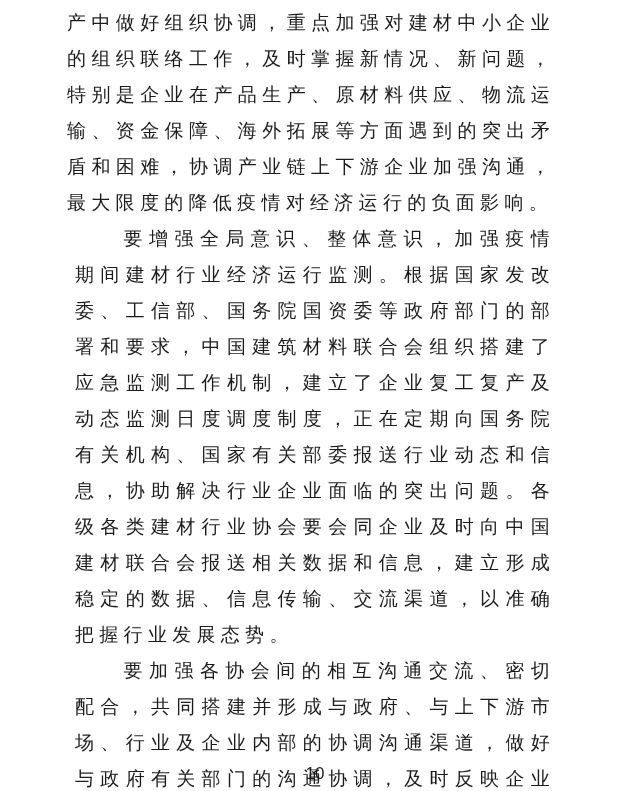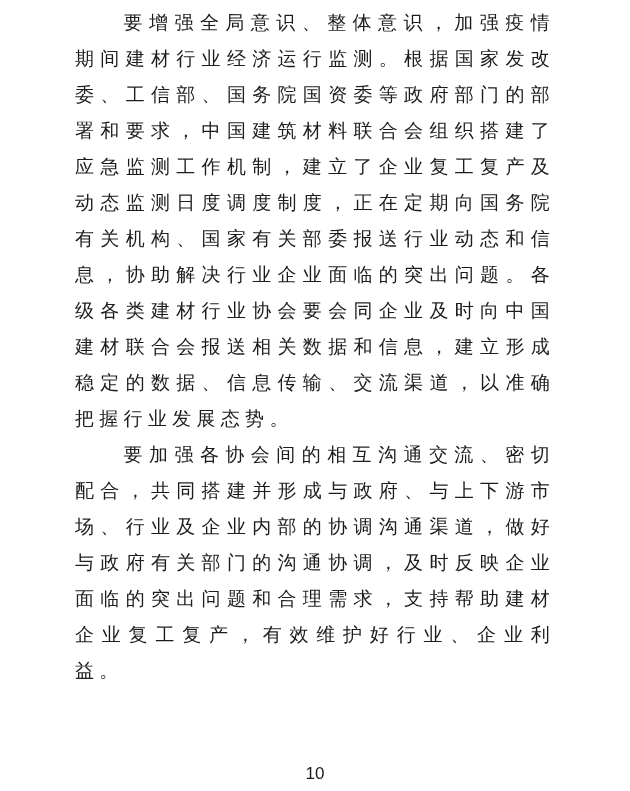--- a/index.html
+++ b/index.html
@@ -52,20 +52,23 @@
       font-family: "Liberation Sans", "DejaVu Sans", sans-serif;
       font-size: 17px;
       color: #1a1a1a;
     }
   </style>
 </head>
 <body>
 
 <div class="page">
   <div class="body-text">
+    <p class="para">
+      <span>产中做好组织协调，重点加强对建材中小企业的组织联络工作，及时掌握新情况、新问题，特别是企业在产品生产、原材料供应、物流运输、资金保障、海外拓展等方面遇到的突出矛盾和困难，协调产业链上下游企业加强沟通，最大限度的降低疫情对经济运行的负面影响。</span>
+    </p>
     <p class="para indent">
       <span>要增强全局意识、整体意识，加强疫情期间建材行业经济运行监测。根据国家发改委、工信部、国务院国资委等政府部门的部署和要求，中国建筑材料联合会组织搭建了应急监测工作机制，建立了企业复工复产及动态监测日度调度制度，正在定期向国务院有关机构、国家有关部委报送行业动态和信息，协助解决行业企业面临的突出问题。各级各类建材行业协会要会同企业及时向中国建材联合会报送相关数据和信息，建立形成稳定的数据、信息传输、交流渠道，以准确把握行业发展态势。</span>
     </p>
     <p class="para indent">
       <span>要加强各协会间的相互沟通交流、密切配合，共同搭建并形成与政府、与上下游市场、行业及企业内部的协调沟通渠道，做好与政府有关部门的沟通协调，及时反映企业面临的突出问题和合理需求，支持帮助建材企业复工复产，有效维护好行业、企业利益。</span>
     </p>
 
   </div>
   <div class="page-number">10</div>
 </div>

